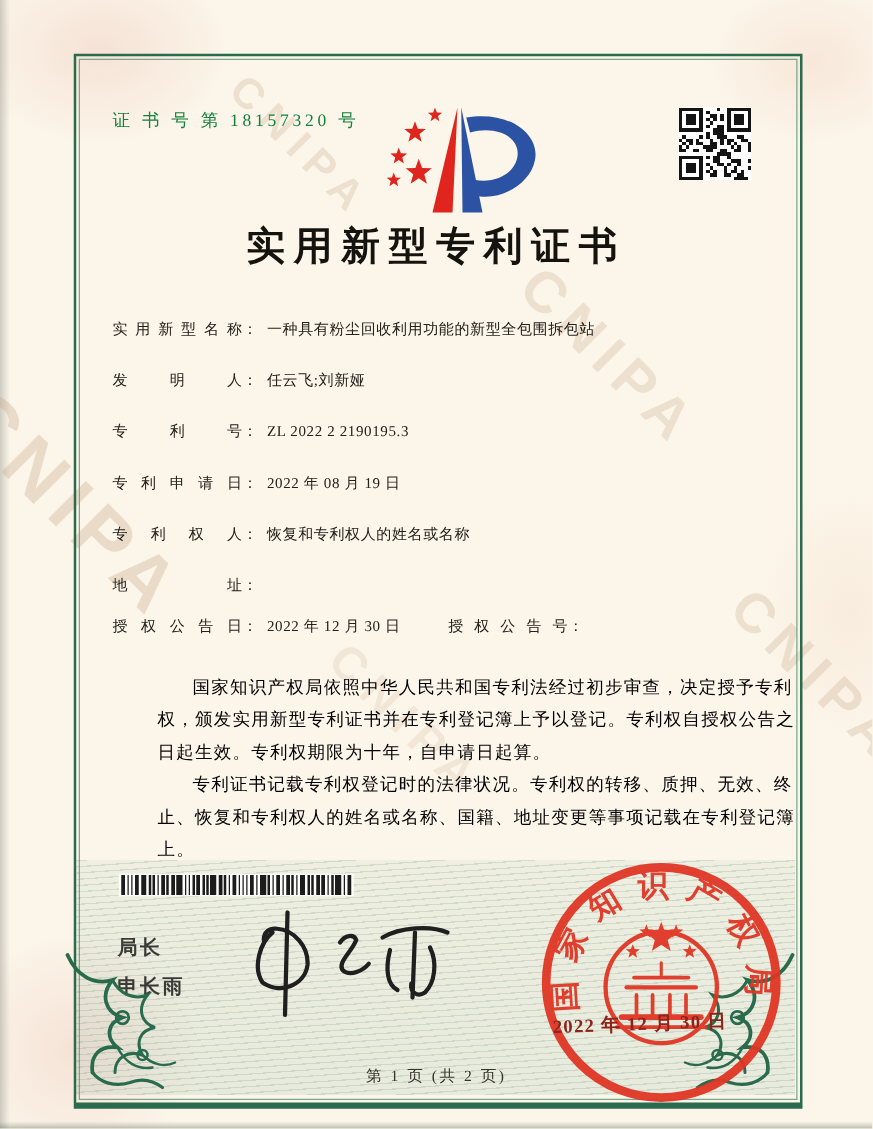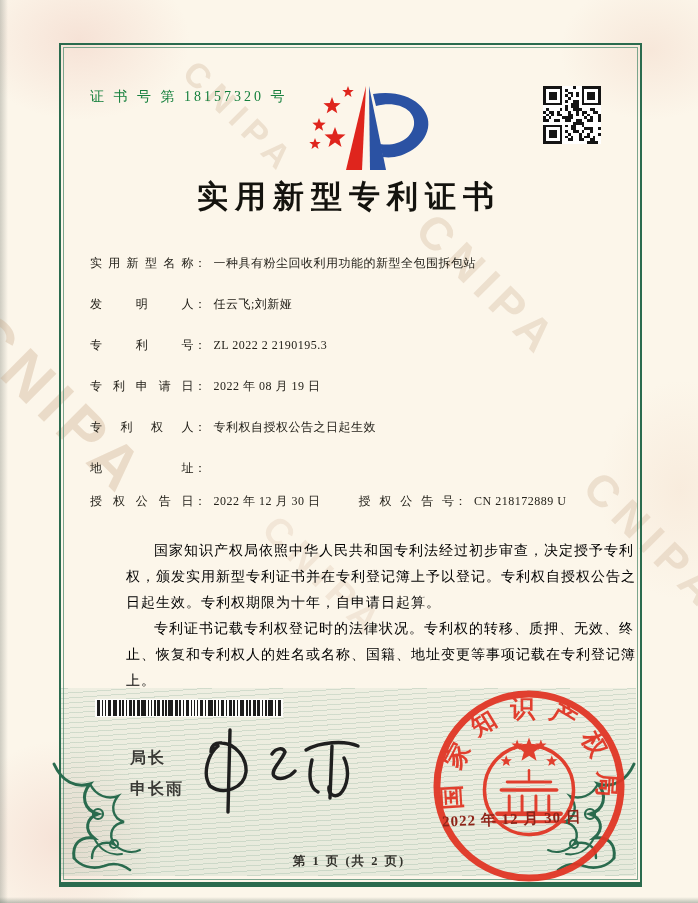--- a/index.html
+++ b/index.html
@@ -63,28 +63,28 @@
   
   .body-text{position:absolute;left:102px;top:538px;width:524px;z-index:3;
              font-size:14px;line-height:1.86;letter-spacing:1px;color:#000000;margin-left:24px;}
   .body-text p{margin:0;text-indent:2em;}
 
   
   .barcode{position:absolute;left:95px;top:699px;width:184px;height:16px;background:#fdfdfb;
            display:flex;justify-content:space-between;align-items:stretch;padding:1px 2px;z-index:3;}
   .barcode i{display:block;background:#1c1c1c;height:100%;}
   .signer{position:absolute;left:94px;top:748px;z-index:3;
-          font-family:"Liberation Sans","DejaVu Sans",sans-serif;font-size:16px;font-weight:600;color:#3a3a36;margin-left:36px;}
+          font-family:"Liberation Sans","DejaVu Sans",sans-serif;font-size:16px;font-weight:600;color:#3a3a36;}
   .signer div{margin-bottom:10px;letter-spacing:2px;}
   .signature{position:absolute;left:188px;top:724px;z-index:4;}
   .seal{position:absolute;left:430px;top:687px;width:198px;height:198px;z-index:4;opacity:.94;}
   .seal-date{position:absolute;left:426px;top:810px;width:172px;text-align:center;z-index:5;
              font-size:15px;font-weight:bold;color:#8e2318;letter-spacing:1px;transform:rotate(-2deg);}
   .footer{position:absolute;left:0;top:853px;width:698px;text-align:center;z-index:3;
-          font-size:12.5px;letter-spacing:2px;color:#33322c;font-weight:bold;}
+          font-size:12.5px;letter-spacing:2px;color:#33322c;}
 </style>
 </head>
 <body>
 
 <div class="page">
 
   <div class="blotch b1"></div>
   <div class="blotch b2"></div>
   <div class="blotch b3"></div>
   <div class="blotch b4"></div>
@@ -278,34 +278,33 @@
         <span class="fvalue">ZL 2022 2 2190195.3</span>
     </div>
     <div class="frow">
       <span class="flabel">专利申请日</span>
         <span class="fcolon">：</span>
         <span class="fvalue">2022 年 08 月 19 日</span>
     </div>
     <div class="frow">
       <span class="flabel">专利权人</span>
         <span class="fcolon">：</span>
-        <span class="fvalue">专利权自授权公告之日起生效</span>
+        <span class="fvalue">恢复和专利权人的姓名或名称</span>
     </div>
     <div class="frow addr">
       <span class="flabel">地址</span>
         <span class="fcolon">：</span>
     </div>
     <div class="frow grant-row">
       <span class="flabel">授权公告日</span>
         <span class="fcolon">：</span>
         <span>2022 年 12 月 30 日</span>
       <span class="grant-right">
         <span class="flabel">授权公告号</span>
           <span class="fcolon">：</span>
-          <span>CN 218172889 U</span>
       </span>
     </div>
   </div>
 
   <div class="body-text">
     <p>国家知识产权局依照中华人民共和国专利法经过初步审查，决定授予专利权，颁发实用新型专利证书并在专利登记簿上予以登记。专利权自授权公告之日起生效。专利权期限为十年，自申请日起算。</p>
     <p>专利证书记载专利权登记时的法律状况。专利权的转移、质押、无效、终止、恢复和专利权人的姓名或名称、国籍、地址变更等事项记载在专利登记簿上。</p>
   </div>
 
   <div class="barcode" id="barcode-bars">

